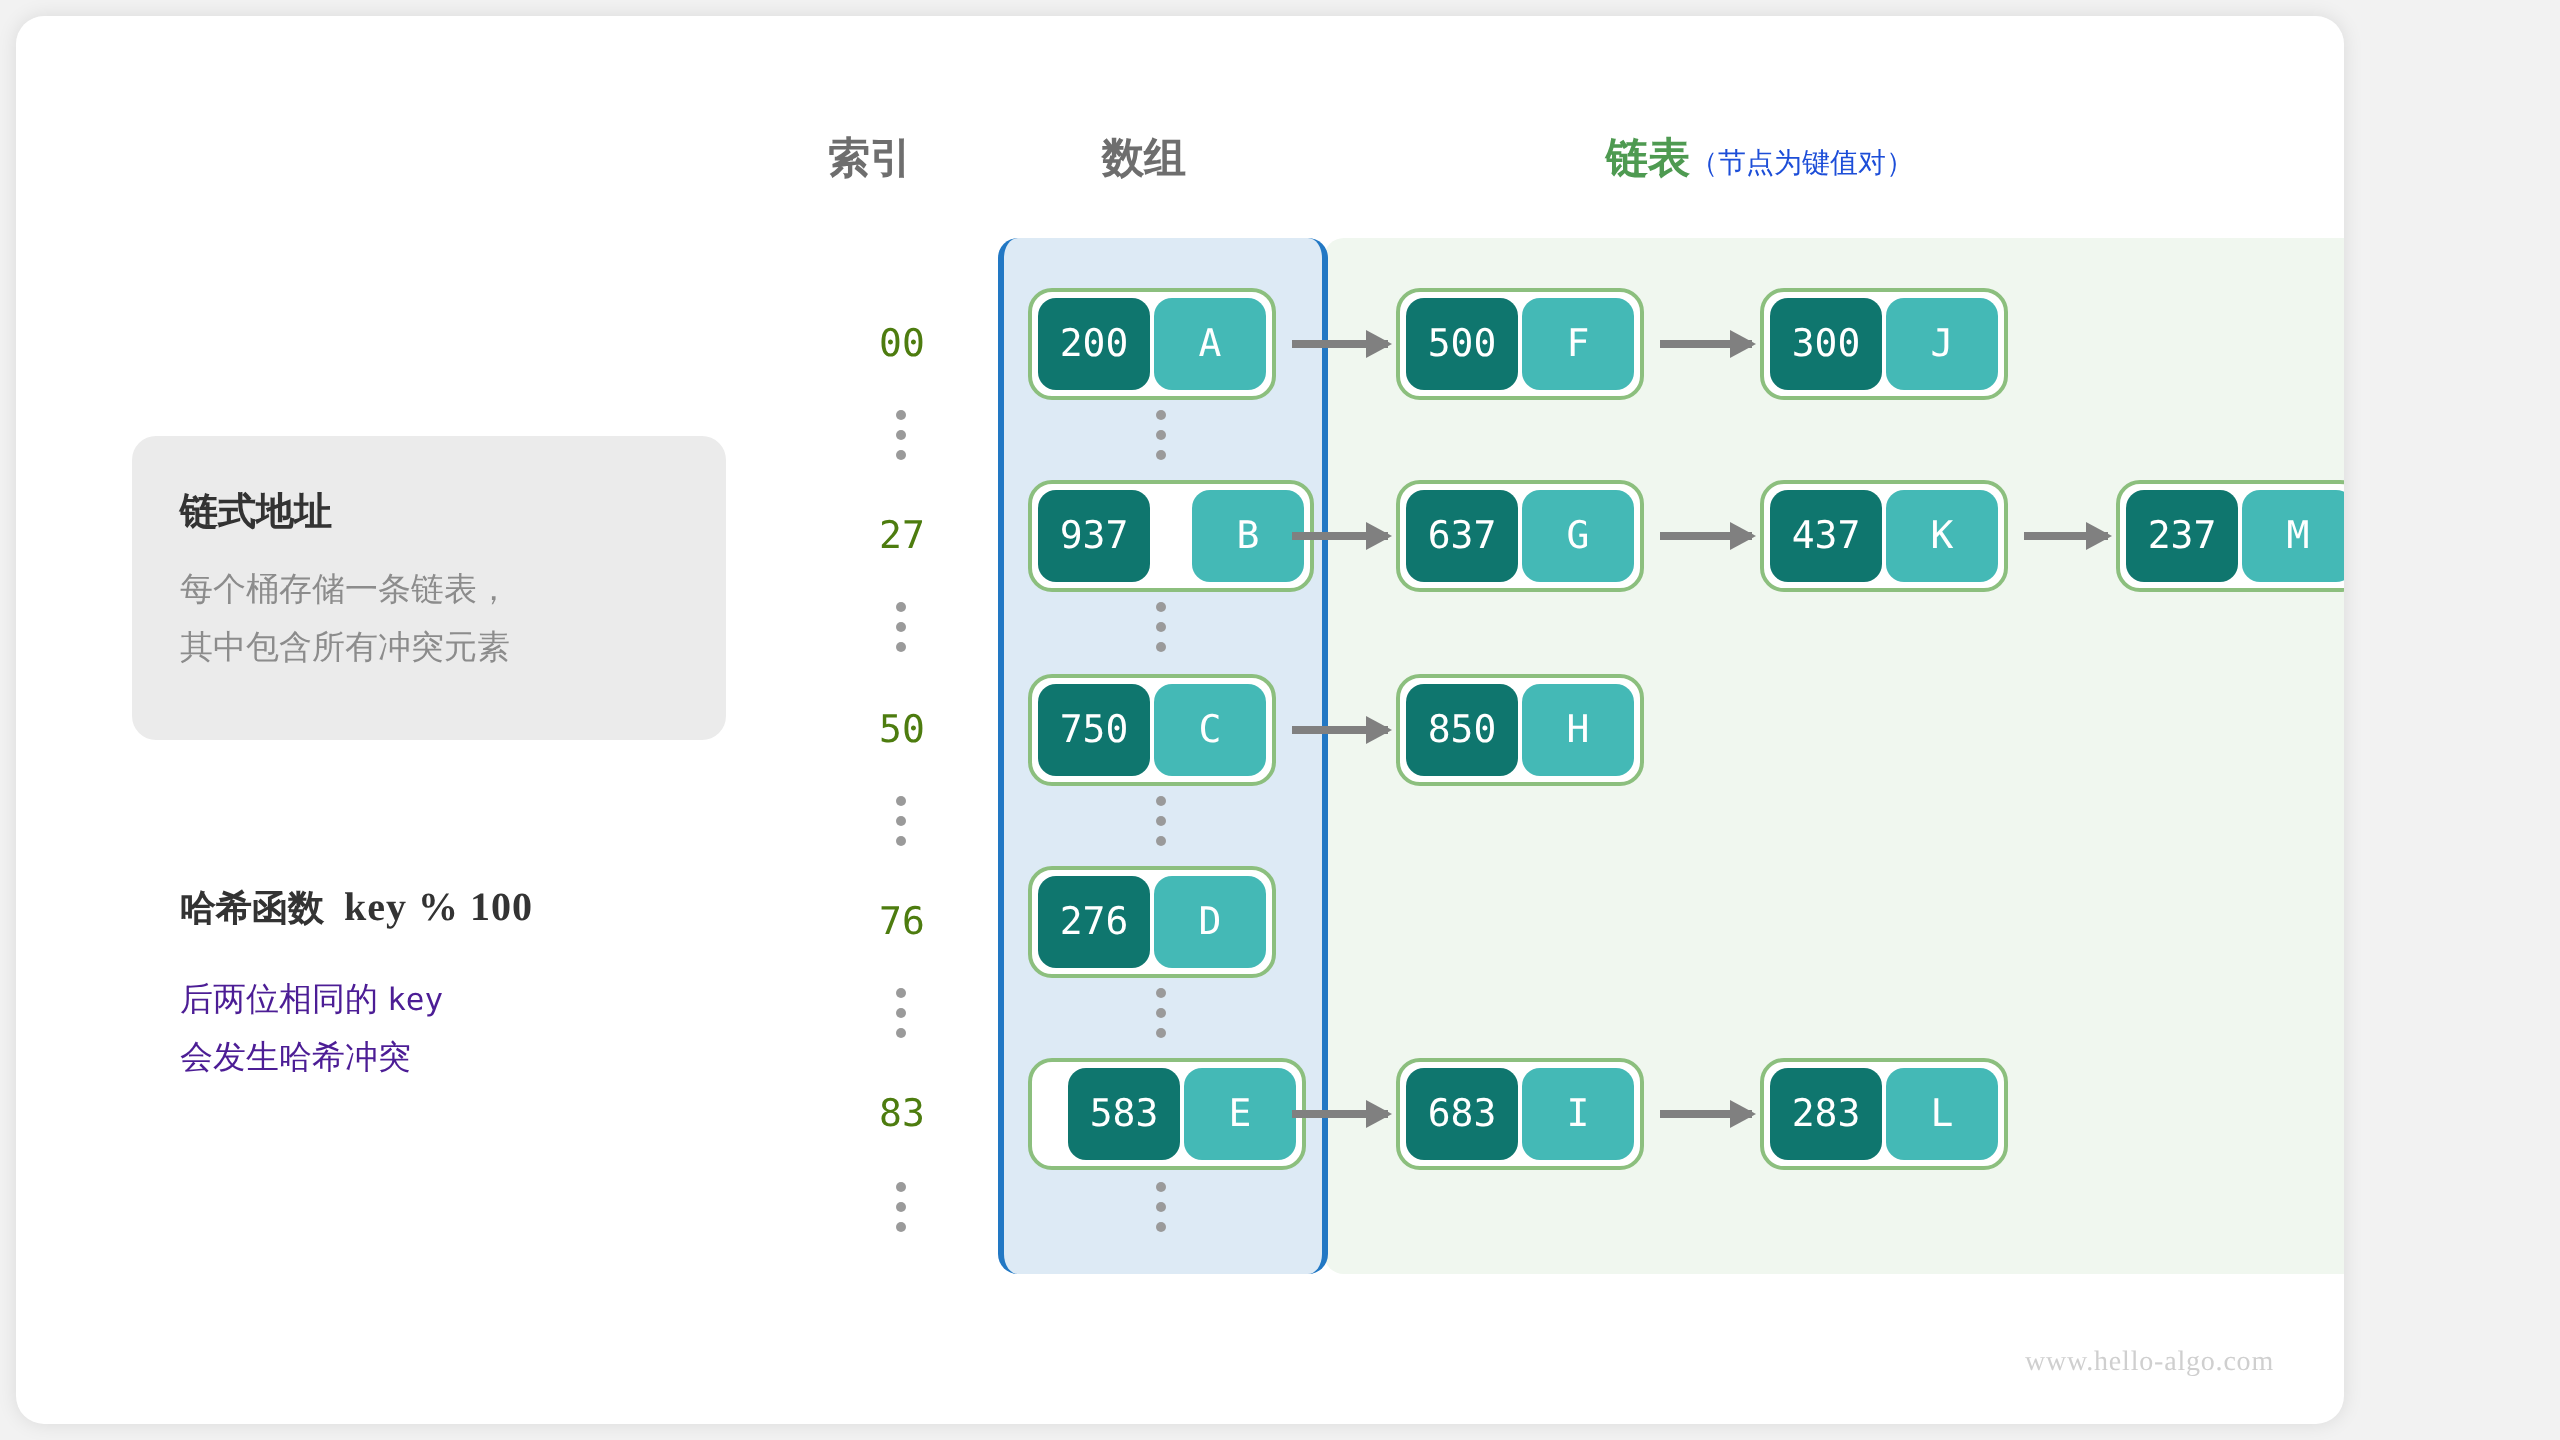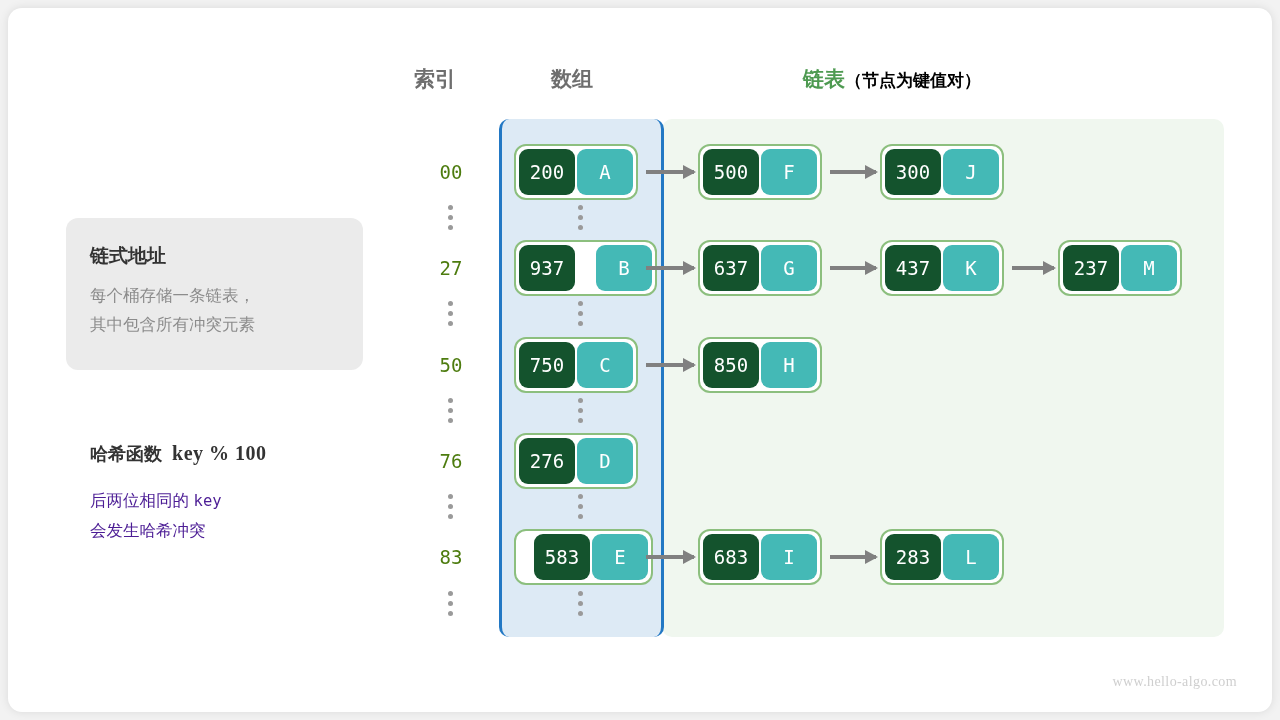--- a/index.html
+++ b/index.html
@@ -10,43 +10,43 @@
   body {
     width: 1280px;
     height: 720px;
     overflow: hidden;
     font-family: "Liberation Sans", sans-serif;
   }
   #canvas {
     position: absolute;
     left: 8px;
     top: 8px;
-    width: 1264px;
+    width: 1164px;
     height: 704px;
     background: #ffffff;
     border-radius: 14px;
     box-shadow: 0 0 10px rgba(0,0,0,0.10);
     overflow: hidden;
   }
 
   
   .hdr {
     position: absolute;
     font-size: 21px;
     font-weight: bold;
     color: #6e6e6e;
     white-space: nowrap;
   }
   #hdr-index { left: 406px; top: 57px; }
   #hdr-array { left: 543px; top: 57px; }
   #hdr-list  { left: 795px; top: 57px; color: #4e9a51; }
   #hdr-list .sub {
-    font-size: 17px;
-    font-weight: bold;
-    color: #000000;
+    font-size: 14px;
+    font-weight: normal;
+    color: #1d4ed8;
   }
 
   
   #info-card {
     position: absolute;
     left: 58px;
     top: 210px;
     width: 297px;
     height: 152px;
     background: #ebebeb;
@@ -150,21 +150,21 @@
     display: flex;
     align-items: center;
     justify-content: center;
     color: #ffffff;
     font-family: "DejaVu Sans Mono", monospace;
     font-size: 19px;
     border-radius: 9px;
   }
   .node .key {
     width: 56px;
-    background: #14532d;
+    background: #0f766e;
   }
   .node .val {
     width: 56px;
     background: #44b9b6;
   }
 
   
   .arrow {
     position: absolute;
     top: 26px;

